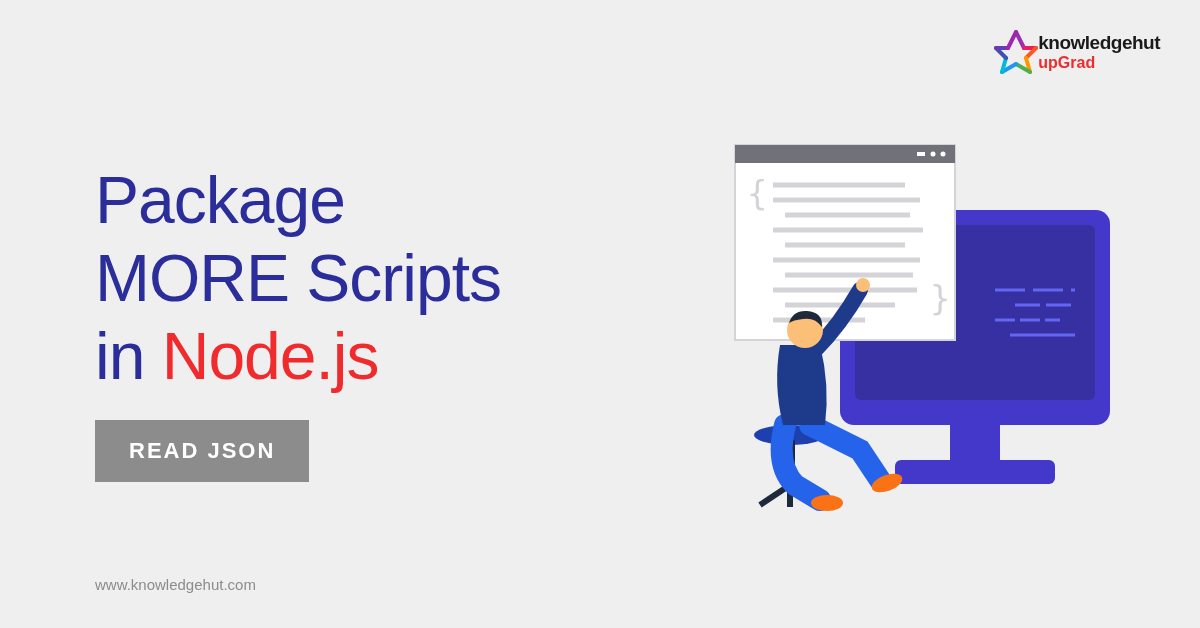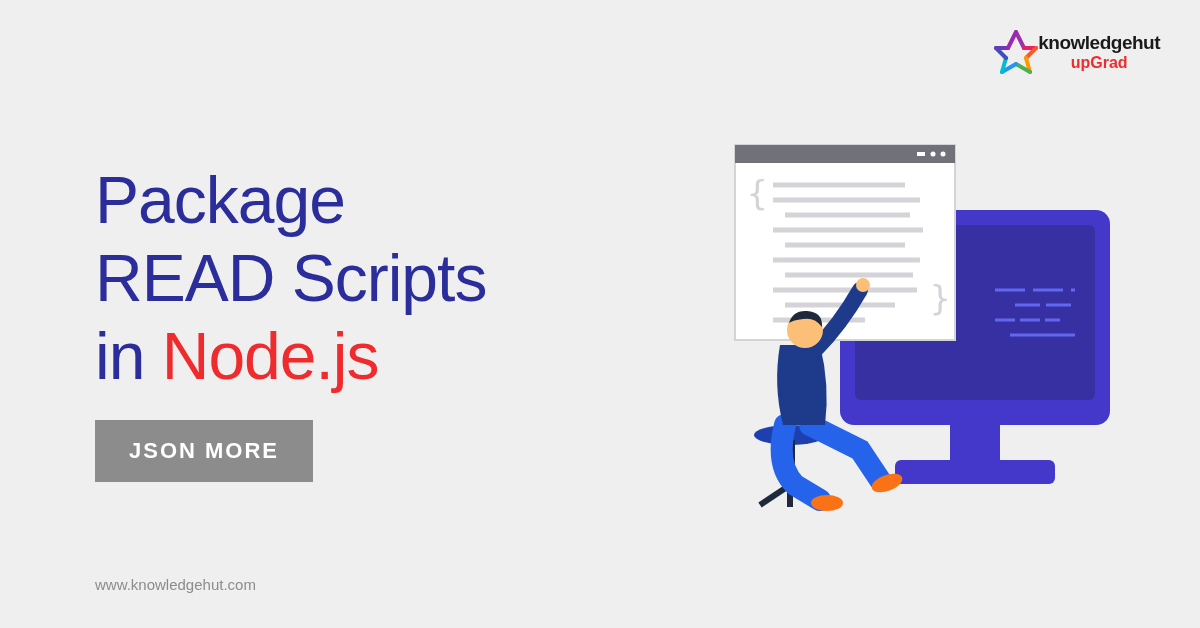--- a/index.html
+++ b/index.html
@@ -34,21 +34,20 @@
     .logo-main {
       font-size: 19px;
       font-weight: 700;
       color: #1a1a1a;
       letter-spacing: -0.5px;
     }
     .logo-sub {
       font-size: 16px;
       font-weight: 700;
       color: #ef2b2d;
-      text-align: center;
     }
     .heading {
       position: absolute;
       top: 162px;
       left: 95px;
       font-size: 66px;
       font-weight: 500;
       line-height: 1.18;
       color: #2b2e9a;
       letter-spacing: -1px;
@@ -103,25 +102,25 @@
     <path d="M14 18 L22 2" stroke="#9c27b0" stroke-width="4" stroke-linecap="round" fill="none"></path>
   </svg>
   <div class="logo-text">
     <span class="logo-main">knowledgehut</span>
     <span class="logo-sub">upGrad</span>
   </div>
 </div>
 
 <h1 class="heading">
   <span>Package</span><br>
-  <span>READ Scripts</span><br>
+  <span>MORE Scripts</span><br>
   <span>in </span><span class="highlight">Node.js</span>
 </h1>
 
-<button class="read-more">JSON MORE</button>
+<button class="read-more">READ JSON</button>
 
 <div class="website-url">www.knowledgehut.com</div>
 
 <svg class="illustration" viewBox="0 0 460 400">
 
   <rect x="175" y="75" width="270" height="215" rx="14" fill="#4338ca"></rect>
   <rect x="190" y="90" width="240" height="175" rx="6" fill="#3730a3"></rect>
 
   <rect x="285" y="290" width="50" height="35" fill="#4338ca"></rect>
   <rect x="230" y="325" width="160" height="24" rx="6" fill="#4338ca"></rect>

